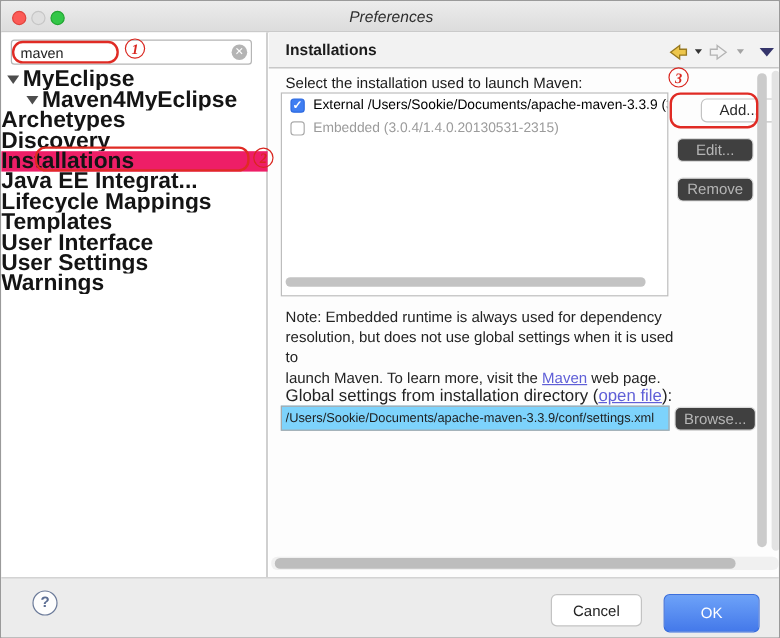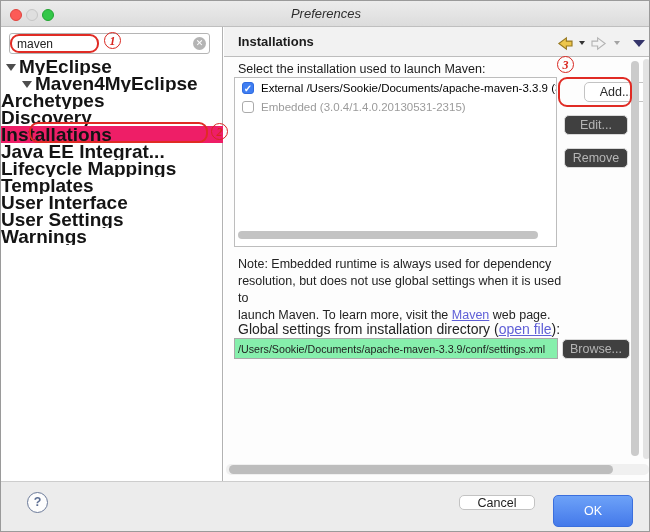--- a/index.html
+++ b/index.html
@@ -62,37 +62,37 @@
   .btncol button, .browse, .footer button {
       font-family:"Liberation Sans", sans-serif; font-size:12.5px; }
   .pbtn { position:absolute; left:340px; width:64px; height:20px; border-radius:5px;
           background:#fff; border:1px solid #c3c3c3; color:#2b2b2b; font-size:12.5px; }
   .pbtn:disabled, .pbtn.dis { background:#404040; border-color:#dadada; color:#b5b5b5; }
   .note { position:absolute; left:14px; top:229px; width:330px; font-size:12.5px;
           color:#232323; line-height:17px; }
   .link { color:#5f5fd7; text-decoration:underline; cursor:pointer; }
   .global-label { position:absolute; left:14px; top:294px; font-size:14px; color:#232323; }
   .settings-field { position:absolute; left:10px; top:311px; width:324px; height:21px;
-          border:1px solid #a9a9a9; background:#86efac; font-size:10.7px; color:#1e1e1e;
+          border:1px solid #a9a9a9; background:#7dd3fc; font-size:10.7px; color:#1e1e1e;
           padding:0 3px; font-family:"Liberation Sans", sans-serif; }
   .vscroll1 { position:absolute; left:407px; top:34px; width:8px; height:395px;
               background:#cbcbcb; border-radius:4px; }
   .vscroll2 { position:absolute; left:419px; top:32px; width:7px; height:400px;
               background:#e3e3e3; border-radius:3.5px; }
   .panel-hscroll-track { position:absolute; left:2px; top:437px; width:423px; height:11px;
               background:#f0f0f0; border-radius:5px; }
   .panel-hscroll { position:absolute; left:5px; top:438px; width:384px; height:9px;
               background:#bdbdbd; border-radius:4.5px; }
   
   .footer { position:absolute; left:0; top:480px; width:650px; height:52px;
             background:#ececec; border-top:1px solid #cdcdcd; }
   .help-btn { position:absolute; left:26px; top:10px; width:21px; height:21px; border-radius:50%;
               background:#fdfdfd; border:1.5px solid #6b7a99; color:#5b6d92;
               font-size:13px; font-weight:bold; text-align:center; line-height:19px; }
-  .cancel-btn { position:absolute; left:458px; top:13px; width:76px; height:15px;
+  .cancel-btn { position:absolute; left:458px; top:13px; width:76px; height:27px;
               border-radius:5px; background:#fff; border:1px solid #c3c3c3; color:#222; }
   .ok-btn { position:absolute; left:552px; top:13px; width:80px; height:32px;
               border-radius:5px; background:linear-gradient(#6da2f8,#4479ea);
               border:1px solid #3b6fdd; color:#fff; }
   
   .ann-box { position:absolute; border:2.5px solid #e02b24; border-radius:9px; pointer-events:none; }
   .ann-num { position:absolute; width:17px; height:17px; border:1.5px solid #d9261f; border-radius:50%;
              color:#d9261f; font-family:"Liberation Serif", serif; font-style:italic; font-weight:bold;
              font-size:12px; text-align:center; line-height:16px; pointer-events:none; background:transparent; }
 </style>

